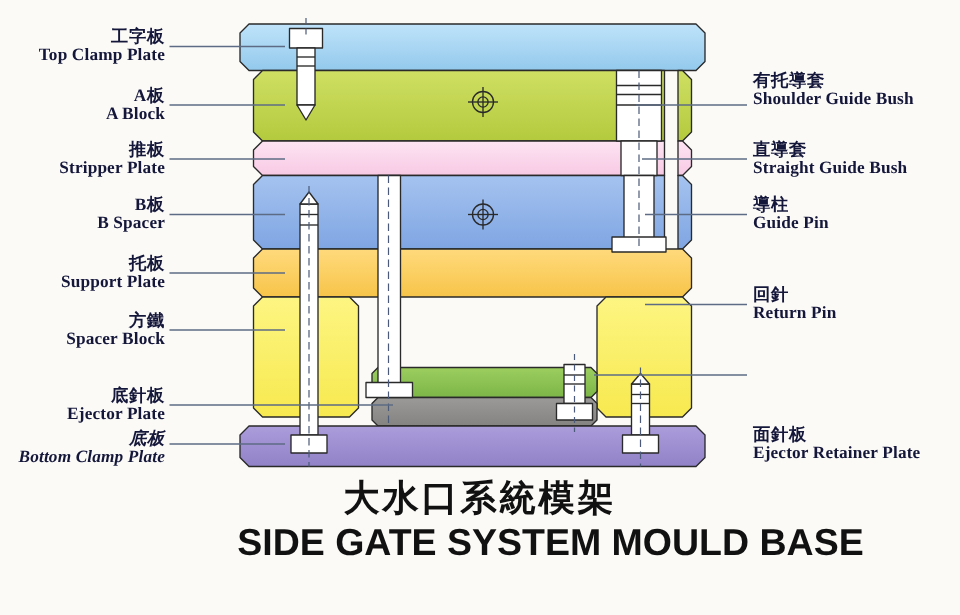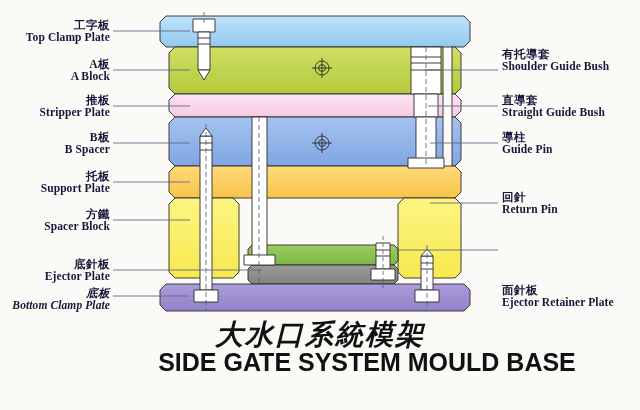--- a/index.html
+++ b/index.html
@@ -260,16 +260,16 @@
   </div>
   <div class="label right" style="left:502px;top:191px;">
     <span class="zh">回針</span>
     <span class="en">Return Pin</span>
   </div>
   <div class="label right" style="left:502px;top:238px;margin-top:46px;">
     <span class="zh">面針板</span>
     <span class="en">Ejector Retainer Plate</span>
   </div>
 
-  <div class="title-zh" style="top:316px;font-size:28px;letter-spacing:2px;font-style:italic;">大水口系統模架</div>
+  <div class="title-zh" style="top:316px;font-size:24px;letter-spacing:2px;">大水口系統模架</div>
   <div class="title-en" style="top:348px;font-size:25px;letter-spacing:0px;">SIDE GATE SYSTEM MOULD BASE</div>
 
 </div>
 
 </body></html>

